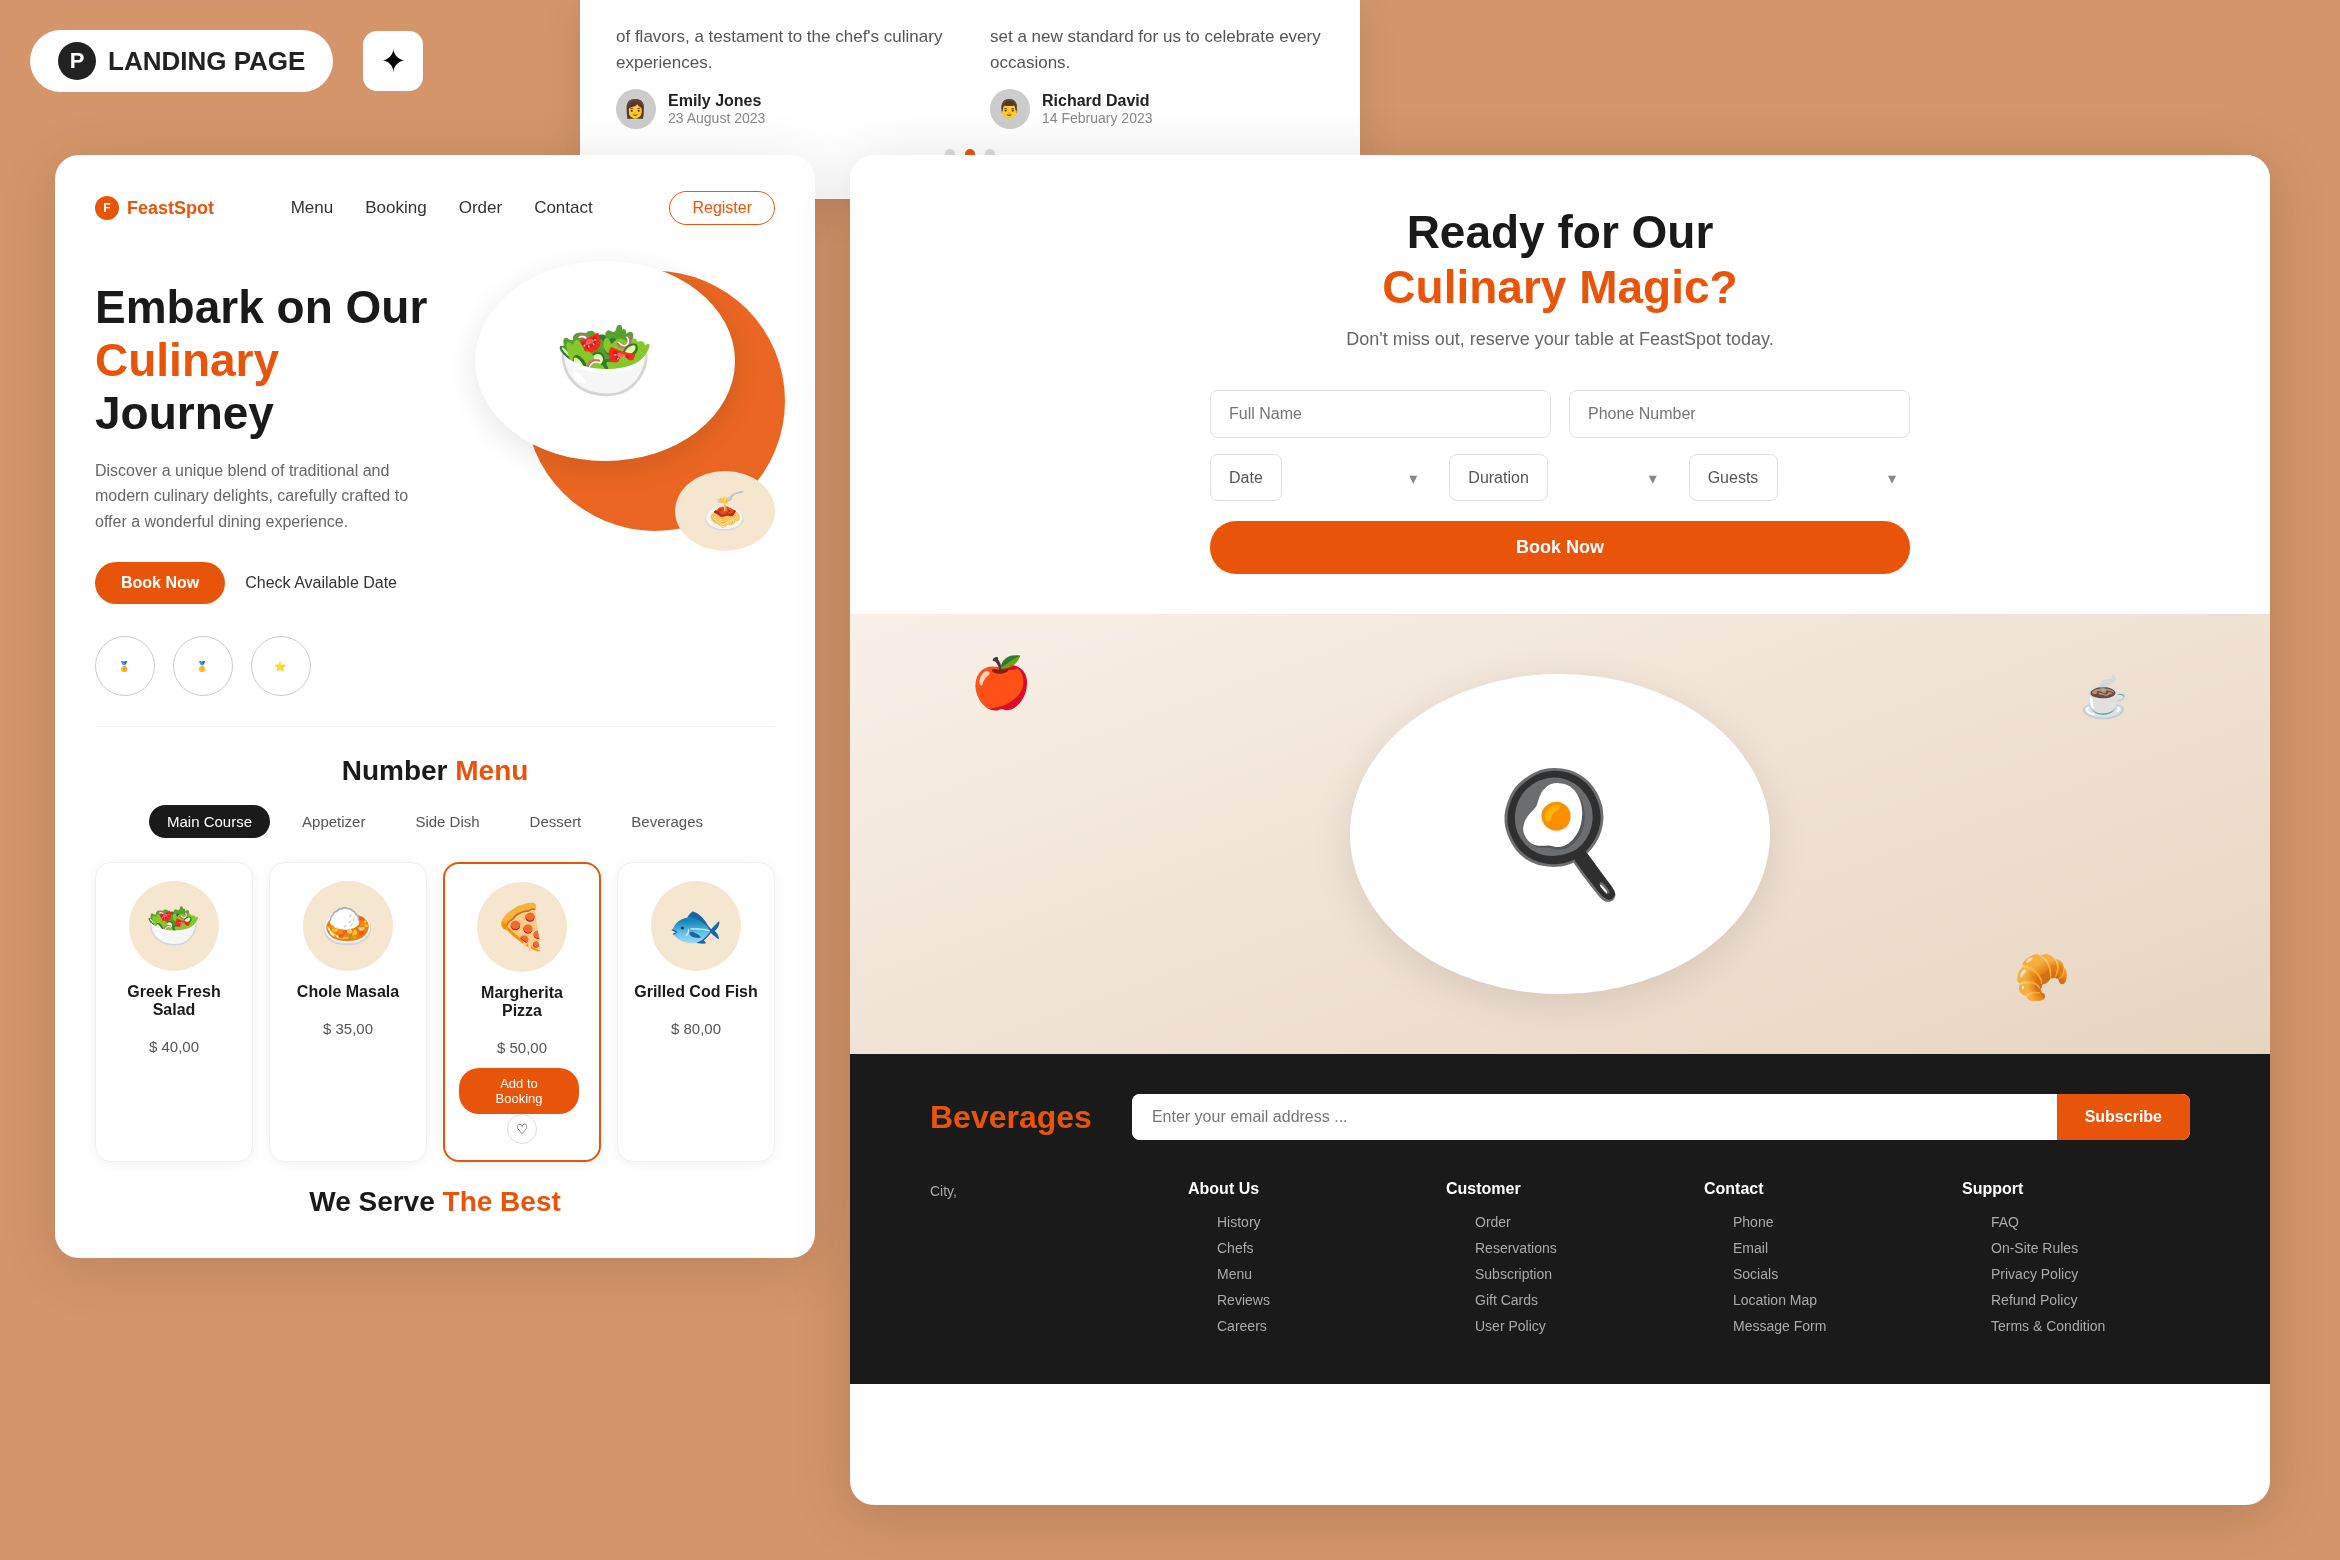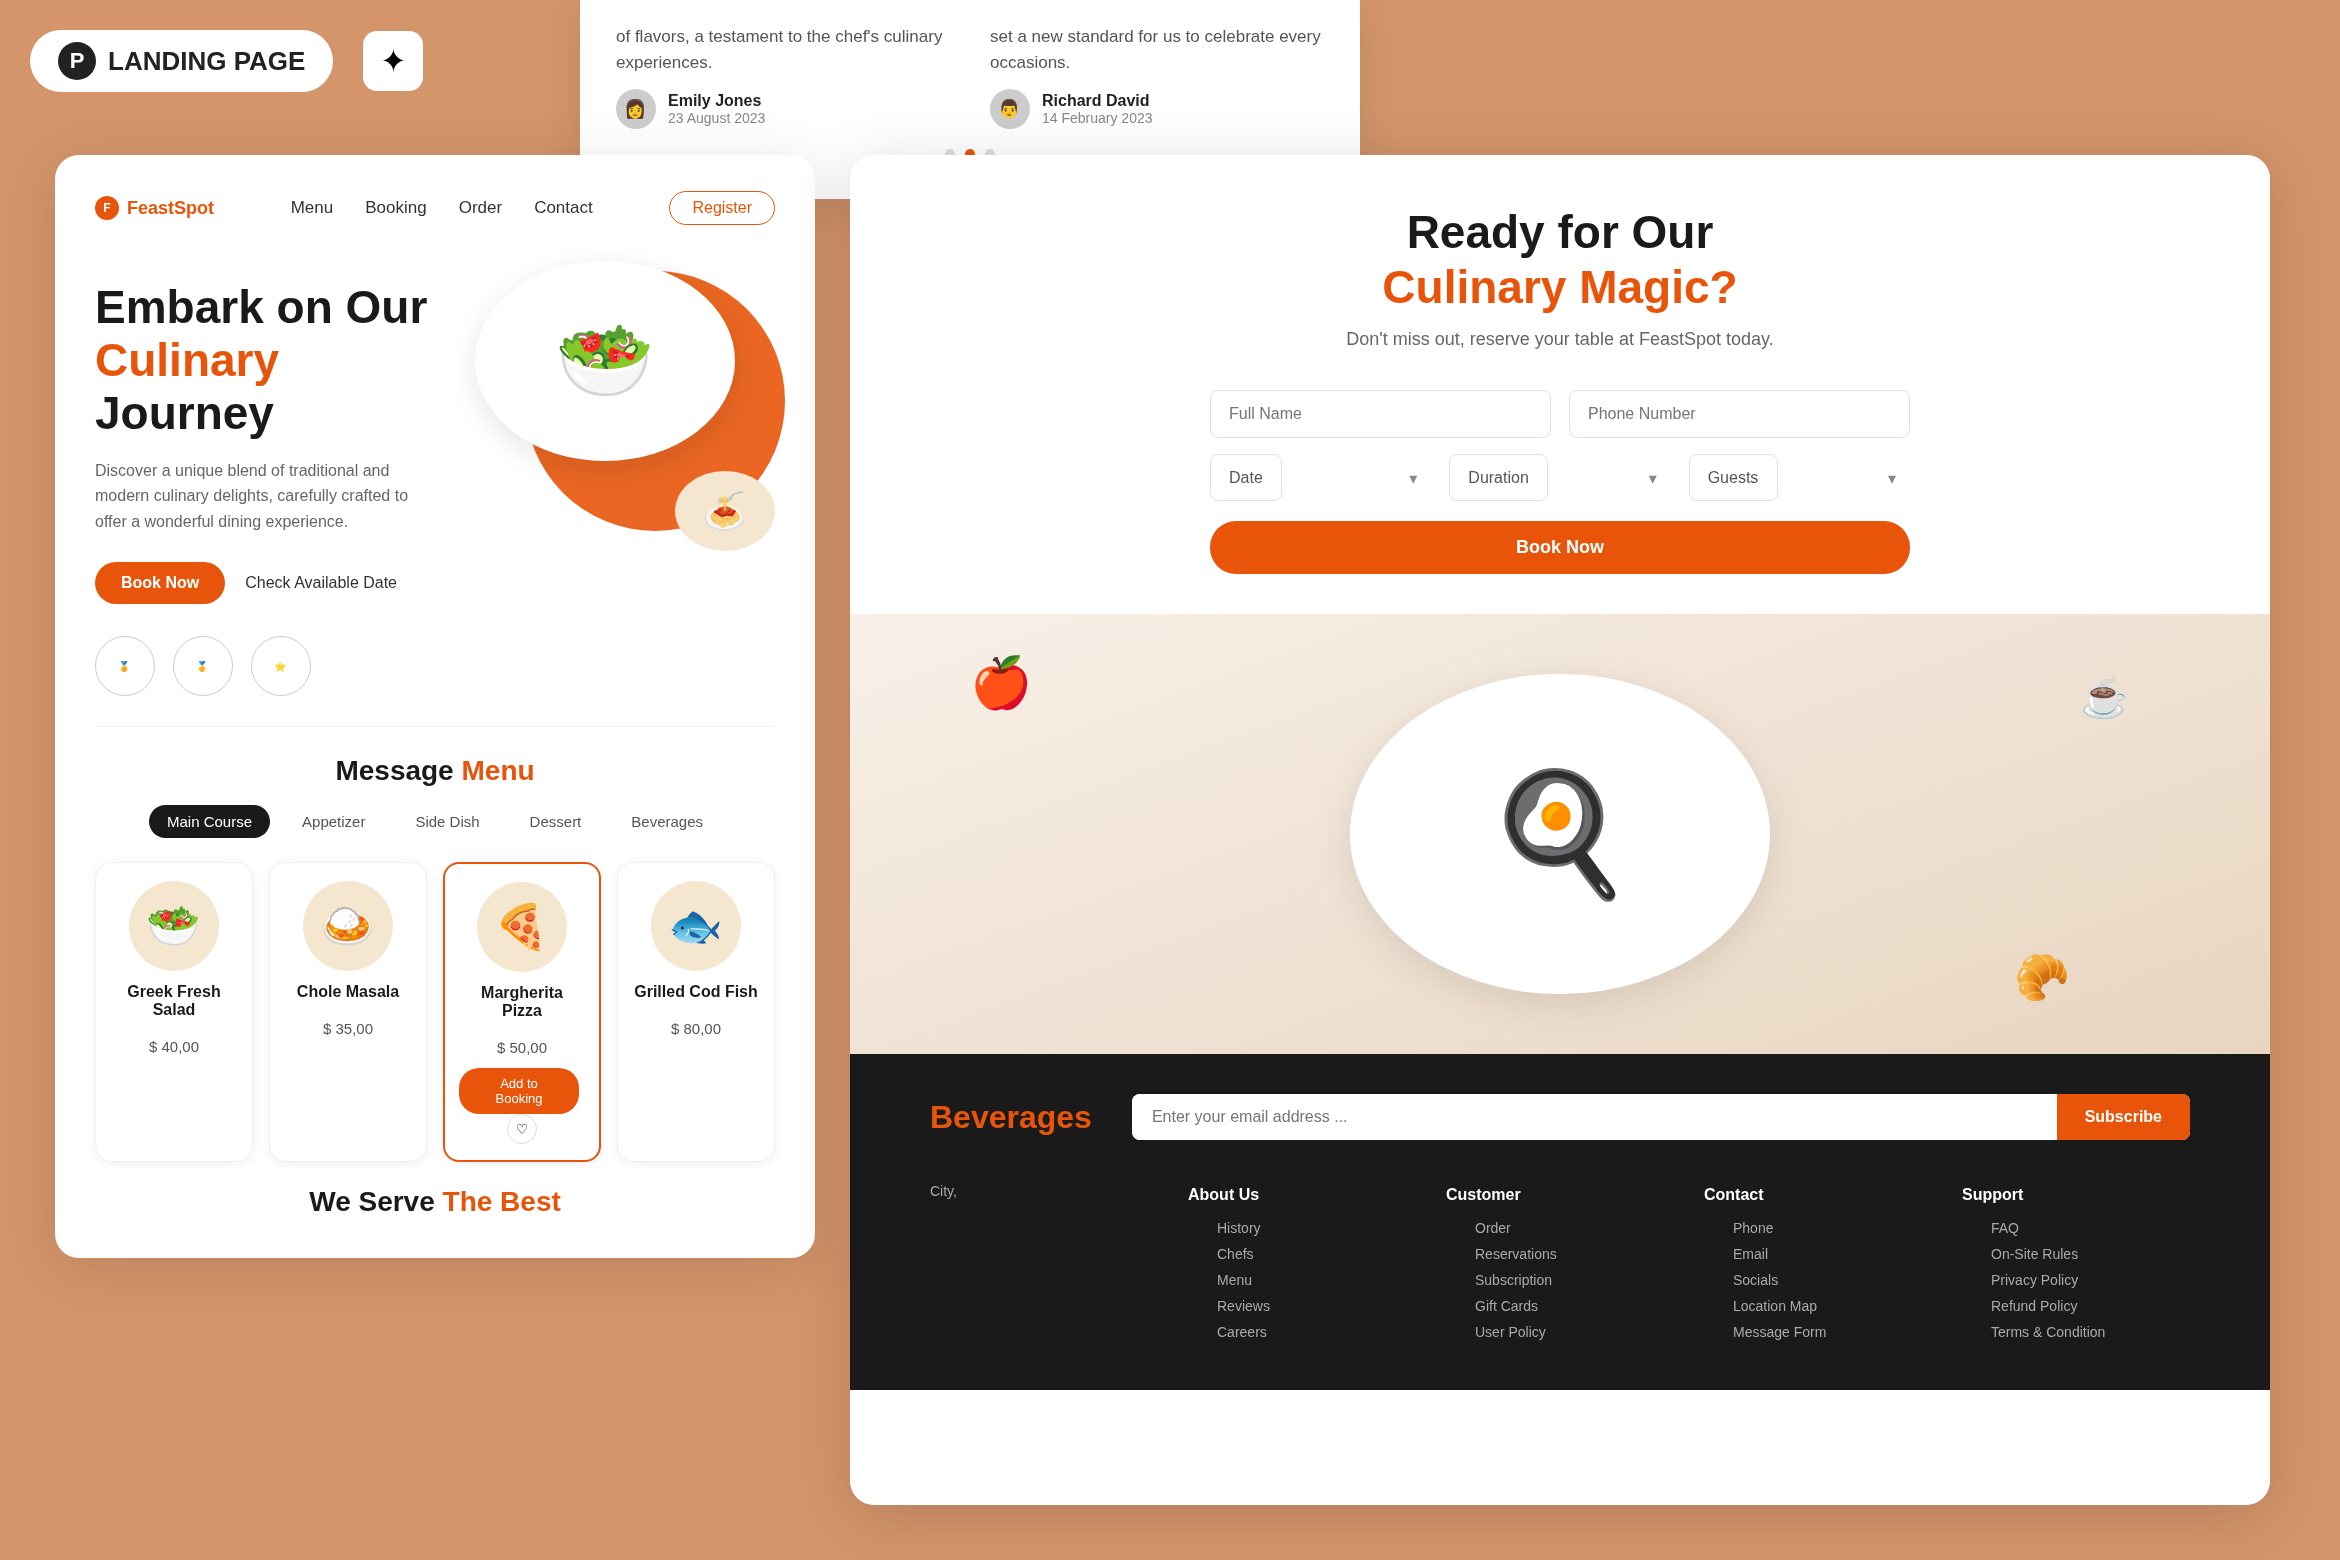--- a/index.html
+++ b/index.html
@@ -531,21 +531,20 @@
       padding: 0 80px 40px;
       display: grid;
       grid-template-columns: 1fr 1fr 1fr 1fr 1fr;
       gap: 30px;
     }
     .footer-col-title {
       font-size: 16px;
       font-weight: 700;
       color: white;
       margin-bottom: 16px;
-      margin-top: 6px;
     }
     .footer-link {
       font-size: 14px;
       color: #aaa;
       display: block;
       margin-bottom: 10px;
       cursor: pointer;
       margin-left: 29px;
     }
     .footer-address {
@@ -633,21 +632,21 @@
     </div>
     <div class="hero-image-area">
       <div class="hero-circle-bg"></div>
       <div class="hero-plate">🥗</div>
       <div class="hero-pasta">🍝</div>
     </div>
   </div>
 
   <div class="popular-menu">
     <h2 class="section-title">
-      <span>Message</span>
+      <span>Number</span>
       <span class="orange">Menu</span>
     </h2>
     <div class="menu-tabs">
       <button class="menu-tab active">Main Course</button>
       <button class="menu-tab">Appetizer</button>
       <button class="menu-tab">Side Dish</button>
       <button class="menu-tab">Dessert</button>
       <button class="menu-tab">Beverages</button>
     </div>
     <div class="menu-grid">

